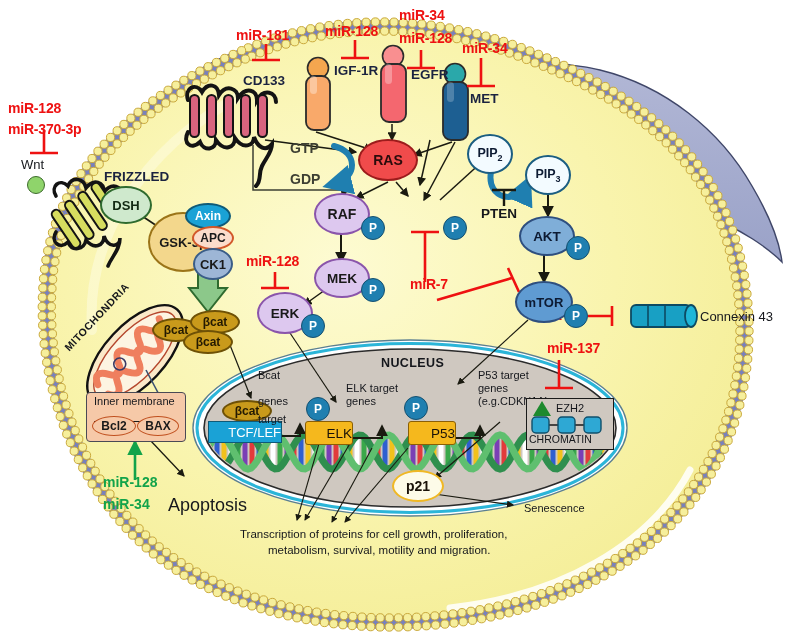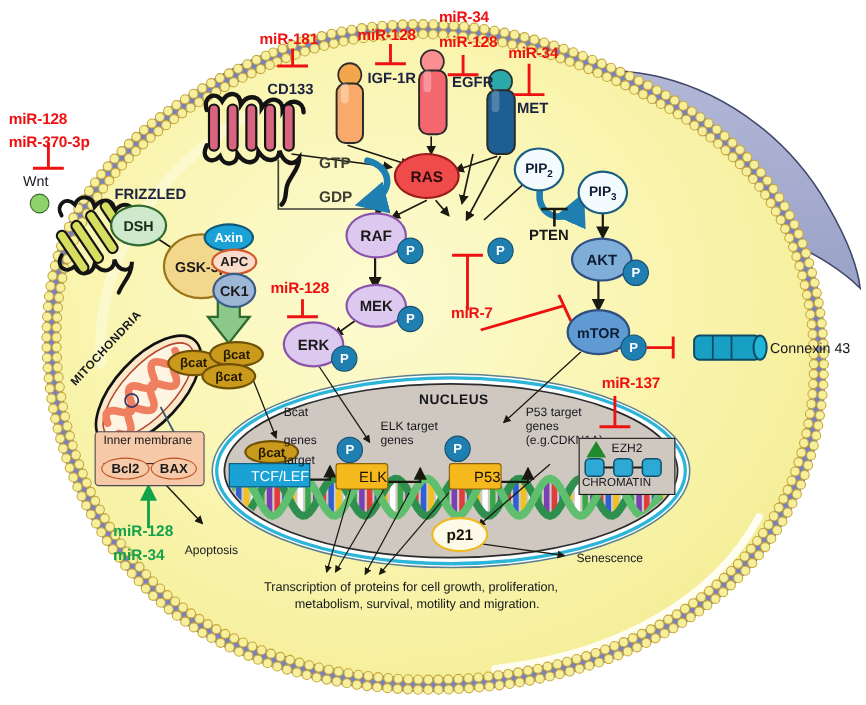--- a/index.html
+++ b/index.html
@@ -5,21 +5,21 @@
 <style>
   html,body{margin:0;padding:0;background:#ffffff;}
   body{font-family:"Liberation Sans", sans-serif;}
   #stage{position:relative;width:787px;height:641px;overflow:hidden;background:#fff;}
   #svgroot{position:absolute;left:0;top:0;width:787px;height:641px;}
 
   .lbl{position:absolute;white-space:nowrap;line-height:1.05;}
   .mir{color:#ee1111;font-weight:bold;font-size:14px;letter-spacing:-.2px;}
   .mirg{color:#12a34a;font-weight:bold;font-size:14px;}
   .recept{color:#1b2340;font-weight:bold;font-size:13.5px;}
-  .plain{color:#15171c;font-size:11px;}
+  .plain{color:#15171c;font-size:18px;}
   .plainsm{color:#15171c;font-size:11px;}
   .gtplbl{color:#3d3f33;font-weight:bold;font-size:14px;}
   .nucleus-title{color:#15171c;font-weight:bold;font-size:12.5px;letter-spacing:.4px;}
 
   
   .node{position:absolute;display:flex;align-items:center;justify-content:center;
         font-weight:bold;text-align:center;box-sizing:border-box;}
   .ell{border-radius:50%;}
   .ph{position:absolute;width:22px;height:22px;border-radius:50%;
       background:#1f7fb0;border:1.4px solid #15506f;color:#fff;font-weight:bold;

